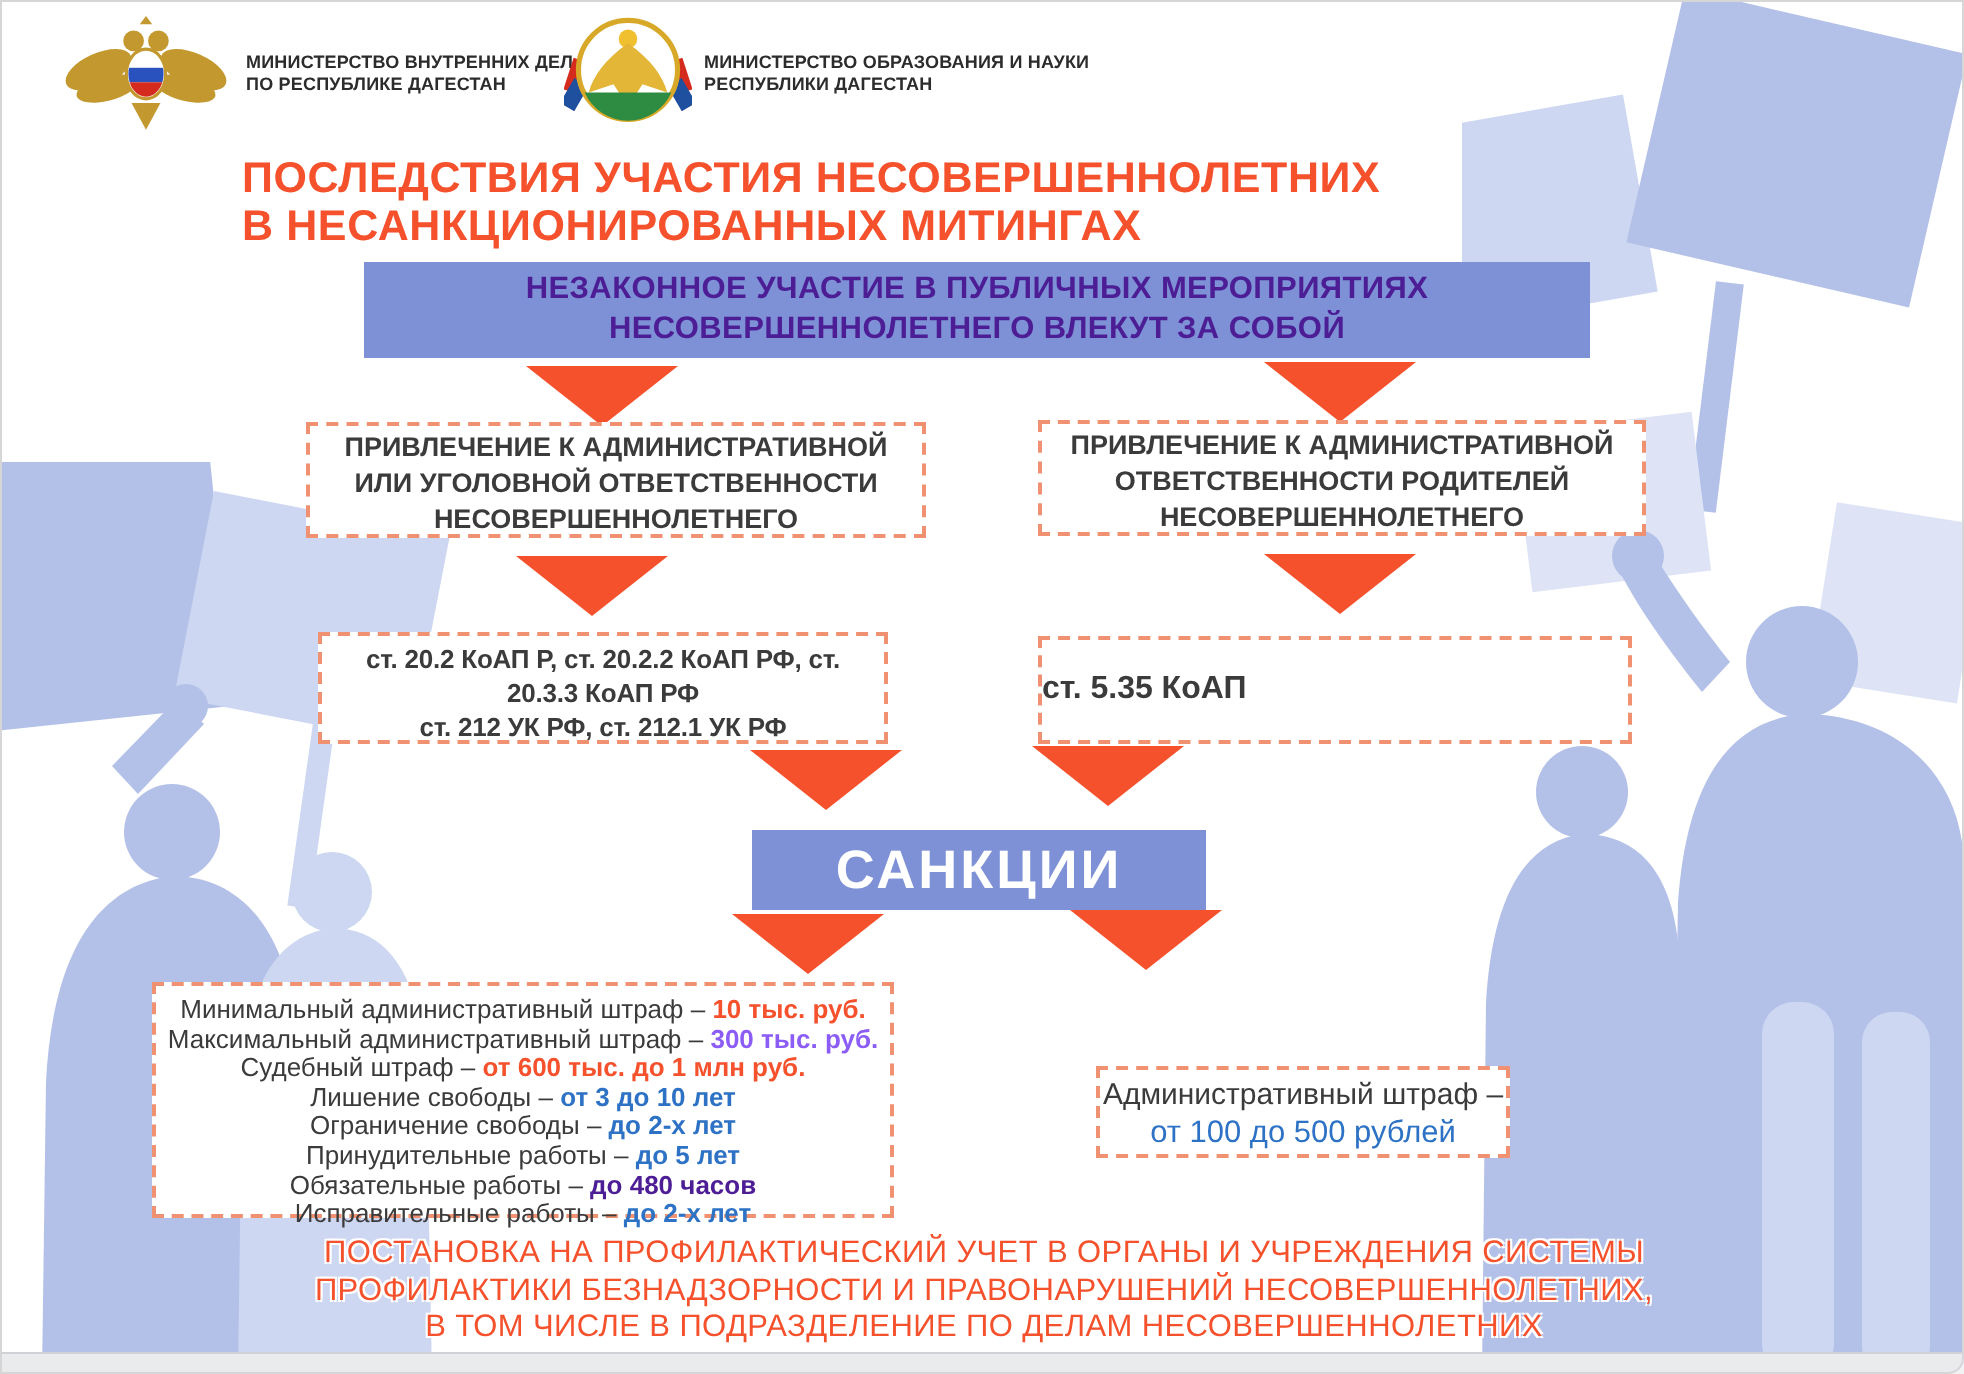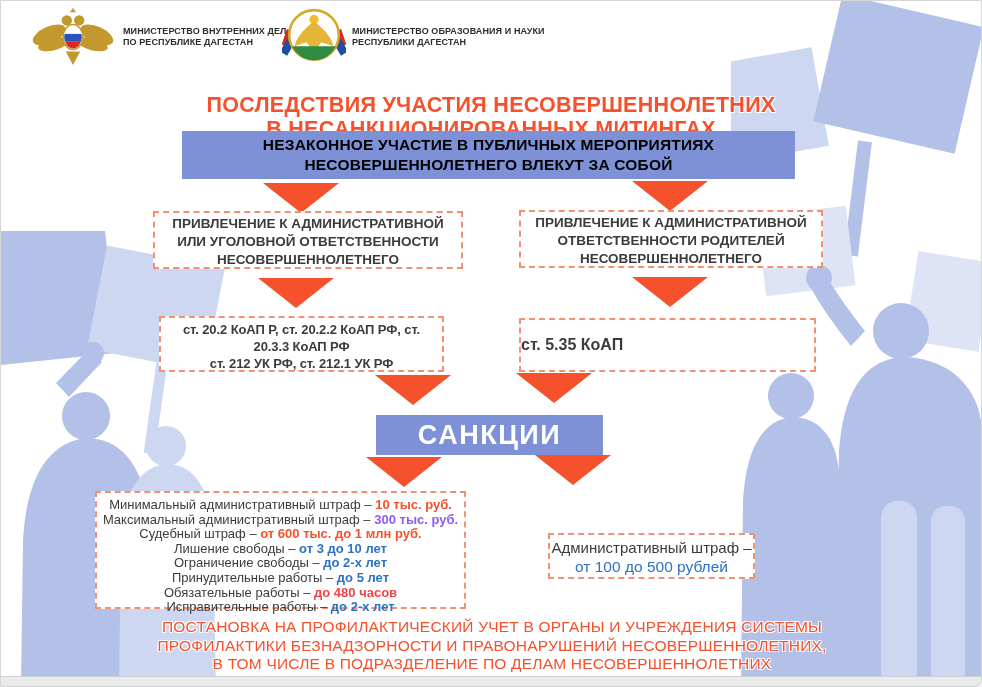--- a/index.html
+++ b/index.html
@@ -15,28 +15,28 @@
   .bg-left  { left:0; top:230px; }
 
   
   .hdr { position:absolute; display:flex; align-items:center; }
   .hdr-mvd { left:28px; top:6px; }
   .hdr-edu { left:281px; top:6px; }
   .hdr-text { margin-left:6px; font-size:9px; font-weight:700; color:#2c2c2c; line-height:11.5px; letter-spacing:.1px; }
 
   
   .title {
-    position:absolute; left:120px; top:92px; width:740px; text-align:center;
+    position:absolute; left:120px; top:76px; width:740px; 
     font-size:21.5px; font-weight:800; line-height:24px; color:var(--accent-red);
     letter-spacing:.3px;
     text-shadow:-1px -1px 0 #fff,1px -1px 0 #fff,-1px 1px 0 #fff,1px 1px 0 #fff;
   }
   .banner {
     position:absolute; left:181px; top:130px; width:613px; height:48px;
-    background:var(--banner-blue); color:#000000; text-align:center;
+    background:var(--banner-blue); color:#4c1d95; text-align:center;
     font-size:15.5px; font-weight:800; line-height:20px; padding-top:4px; letter-spacing:.2px;
   }
   .sanctions-banner {
     position:absolute; left:375px; top:414px; width:227px; height:40px;
     background:var(--banner-blue); color:#fff; display:flex; align-items:center; justify-content:center;
     font-size:27px; font-weight:800; letter-spacing:1.5px;
   }
 
   
   .arr { position:absolute; width:0; height:0;
@@ -46,21 +46,21 @@
   
   .dash {
     position:absolute; border:2px dashed var(--dashed-border); background:#fff;
     text-align:center; color:var(--text-dark); font-weight:700;
   }
   .consequence-left  { left:152px; top:210px; width:310px; height:58px; font-size:13.5px; line-height:18px; padding-top:2px; }
   .consequence-right { left:518px; top:209px; width:304px; height:58px; font-size:13.5px; line-height:18px; padding-top:2px; }
   .articles-left  { left:158px; top:315px; width:285px; height:56px; font-size:13px; line-height:17px; padding-top:3px; letter-spacing:-.1px; }
   .articles-right { left:518px; top:317px; width:297px; height:54px; font-size:16px;
                     display:flex; align-items:center; justify-content:flex-start; background:rgba(255,255,255,.6); }
-  .minor-box   { left:94px;  top:490px; width:371px; height:118px; font-size:13px; line-height:14.6px; padding-top:5px; font-weight:400; }
+  .minor-box   { left:75px;  top:490px; width:371px; height:118px; font-size:13px; line-height:14.6px; padding-top:5px; font-weight:400; }
   .parents-box { left:547px; top:488px; width:207px; height:46px; font-size:15px; line-height:19px; padding-top:3px; font-weight:400;margin-top:44px; }
   .srow .lbl { color:var(--text-dark); }
   .srow .val { font-weight:700; }
   .parents-box .val { font-size:15.5px; }
 
   
   .footer-text {
     position:absolute; left:100px; top:617px; width:782px; text-align:center;
     font-size:15.5px; font-weight:400; line-height:18.5px; color:var(--accent-red); letter-spacing:.2px;
     text-shadow:-1px -1px 0 #fff,1px -1px 0 #fff,-1px 1px 0 #fff,1px 1px 0 #fff;
@@ -192,21 +192,21 @@
   <div class="arr" style="left:365px;top:456px;"></div>
   <div class="arr" style="left:534px;top:454px;"></div>
 
   <div class="dash minor-box">
     <div class="srow"><span class="lbl">Минимальный административный штраф – </span><span class="val" style="color: rgb(244, 81, 44);">10 тыс. руб.</span></div>
     <div class="srow"><span class="lbl">Максимальный административный штраф – </span><span class="val" style="color: #8b5cf6;">300 тыс. руб.</span></div>
     <div class="srow"><span class="lbl">Судебный штраф – </span><span class="val" style="color: rgb(244, 81, 44);">от 600 тыс. до 1 млн руб.</span></div>
     <div class="srow"><span class="lbl">Лишение свободы – </span><span class="val" style="color: rgb(45, 114, 196); margin-top: 20px;">от 3 до 10 лет</span></div>
     <div class="srow"><span class="lbl">Ограничение свободы – </span><span class="val" style="color: rgb(45, 114, 196);">до 2-х лет</span></div>
     <div class="srow"><span class="lbl">Принудительные работы – </span><span class="val" style="color: rgb(45, 114, 196);">до 5 лет</span></div>
-    <div class="srow"><span class="lbl">Обязательные работы – </span><span class="val" style="color: #ef4444;">до 480 часов</span></div>
+    <div class="srow"><span class="lbl">Обязательные работы – </span><span class="val" style="color: #4c1d95;">до 480 часов</span></div>
     <div class="srow"><span class="lbl">Исправительные работы – </span><span class="val" style="color: rgb(45, 114, 196);">до 2-х лет</span></div>
   </div>
 
   <div class="dash parents-box">
     <div class="lbl">Административный штраф –</div>
     <div class="val" style="color: rgb(45, 114, 196);">от 100 до 500 рублей</div>
   </div>
 
   <div class="footer-text">
     <div>ПОСТАНОВКА НА ПРОФИЛАКТИЧЕСКИЙ УЧЕТ В ОРГАНЫ И УЧРЕЖДЕНИЯ СИСТЕМЫ</div>

